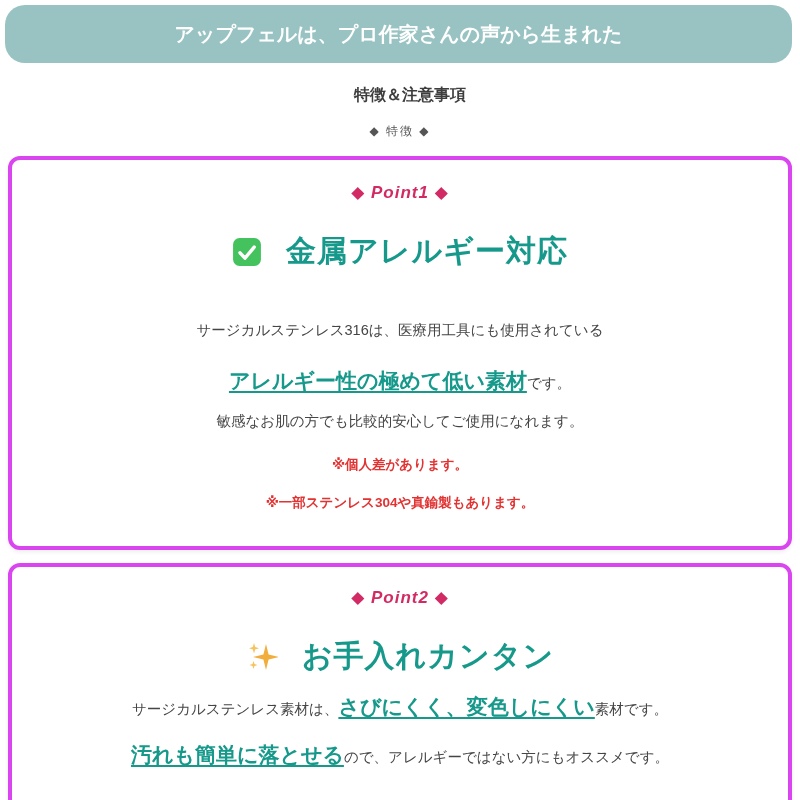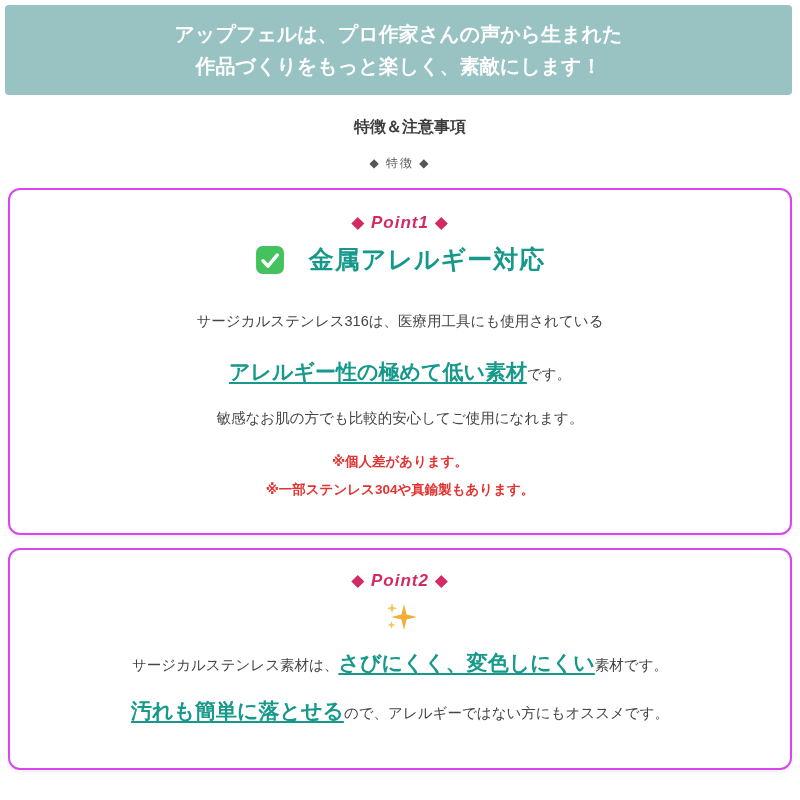--- a/index.html
+++ b/index.html
@@ -11,21 +11,21 @@
     --check-green:#44c25e;
     --gold:#f2ae3c;
   }
   *{box-sizing:border-box;margin:0;padding:0;}
   html,body{width:800px;height:800px;background:#ffffff;overflow:hidden;}
   body{font-family:"Liberation Sans","DejaVu Sans",sans-serif;}
 
   .banner{
     margin:5px 8px 0 5px;
     background:var(--banner-bg);
-    border-radius:4px;
+    border-radius:20px;
     padding:13px 10px;
     text-align:center;
     color:#ffffff;
     font-weight:bold;
     font-size:20px;
     line-height:32px;
   }
 
   .section-title{
     text-align:center;
@@ -39,86 +39,85 @@
     text-align:center;
     font-size:12px;
     color:#555555;
     margin-top:17px;
     letter-spacing:2px;
   }
 
   .card{
     margin:16px 8px 0 8px;
     background:#ffffff;
-    border:2px solid #d946ef;
+    border:4px solid #d946ef;
     border-radius:12px;
     box-shadow:0 2px 4px rgba(0,0,0,0.07);
     text-align:center;
   }
   .card.point1{padding:22px 16px 34px;}
   .card.point2{margin-top:13px;padding:20px 16px 40px;}
 
   .point-label{
     color:var(--pink);
     font-style:italic;
     font-weight:bold;
     font-size:17px;
     letter-spacing:1px;
   }
 
   .card-heading{
-    margin-top:10px;
+    margin-top:28px;
     display:flex;
     align-items:center;
     justify-content:center;
     gap:24px;
-    font-size:25px;
+    font-size:30px;
     font-weight:bold;
     color:var(--teal);
     letter-spacing:1px;
   }
   .card-heading .icon{display:inline-flex;line-height:0;}
 
   .body-text{
     font-size:14.5px;
     color:var(--text);
-    margin-top:20px;
+    margin-top:14px;
     line-height:1.4;
   }
-  .body-text.first{margin-top:35px;}
+  .body-text.first{margin-top:48px;}
 
   .hl{
     color:var(--teal);
     font-weight:bold;
     font-size:21px;
     text-decoration:underline;
     text-decoration-thickness:2px;
     text-underline-offset:3px;
   }
   .hl-line{margin-top:25px;line-height:1.5;}
   .suffix{font-size:14.5px;color:var(--text);font-weight:normal;}
 
   .note{
     color:var(--red);
     font-weight:bold;
     font-size:13.5px;
     margin-top:25px;
   }
-  .note + .note{margin-top:10px;}
+  .note + .note{margin-top:20px;}
 
   .p2-line{margin-top:12px;line-height:1.7;}
   .p2-line.first{}
   .p2-line .plain{font-size:14.5px;color:var(--text);}
 </style>
 </head>
 <body>
 
 <div class="banner">
   <div>アップフェルは、プロ作家さんの声から生まれた</div>
-  <div>作品づくりをもっと楽しく、素敵にします！</div>
 </div>
 
 <div class="section-title">特徴＆注意事項</div>
 <div class="section-subtitle">◆ 特徴 ◆</div>
 
 <div class="card point1">
   <div class="point-label">◆ Point1 ◆</div>
 
   <div class="card-heading">
     <span class="icon">
@@ -146,20 +145,21 @@
   <div class="point-label">◆ Point2 ◆</div>
 
   <div class="card-heading">
     <span class="icon">
       <svg width="32" height="32" viewBox="0 0 32 32">
         <path d="M20 3 L22.6 13.4 L33 16 L22.6 18.6 L20 29 L17.4 18.6 L7 16 L17.4 13.4 Z" fill="#f2ae3c"></path>
         <path d="M8 2 L9.2 6 L13 7.2 L9.2 8.4 L8 12.4 L6.8 8.4 L3 7.2 L6.8 6 Z" fill="#f6c35e"></path>
         <path d="M7.5 20 L8.5 23 L11.5 24 L8.5 25 L7.5 28 L6.5 25 L3.5 24 L6.5 23 Z" fill="#f6c35e"></path>
       </svg>
     </span>
+    <span>お手入れカンタン</span>
   </div>
 
   <div class="p2-line first">
     <span class="plain">サージカルステンレス素材は、</span><span class="hl">さびにくく、変色しにくい</span><span class="plain">素材です。</span>
   </div>
 
   <div class="p2-line">
     <span class="hl">汚れも簡単に落とせる</span><span class="plain">ので、アレルギーではない方にもオススメです。</span>
   </div>
 </div>

